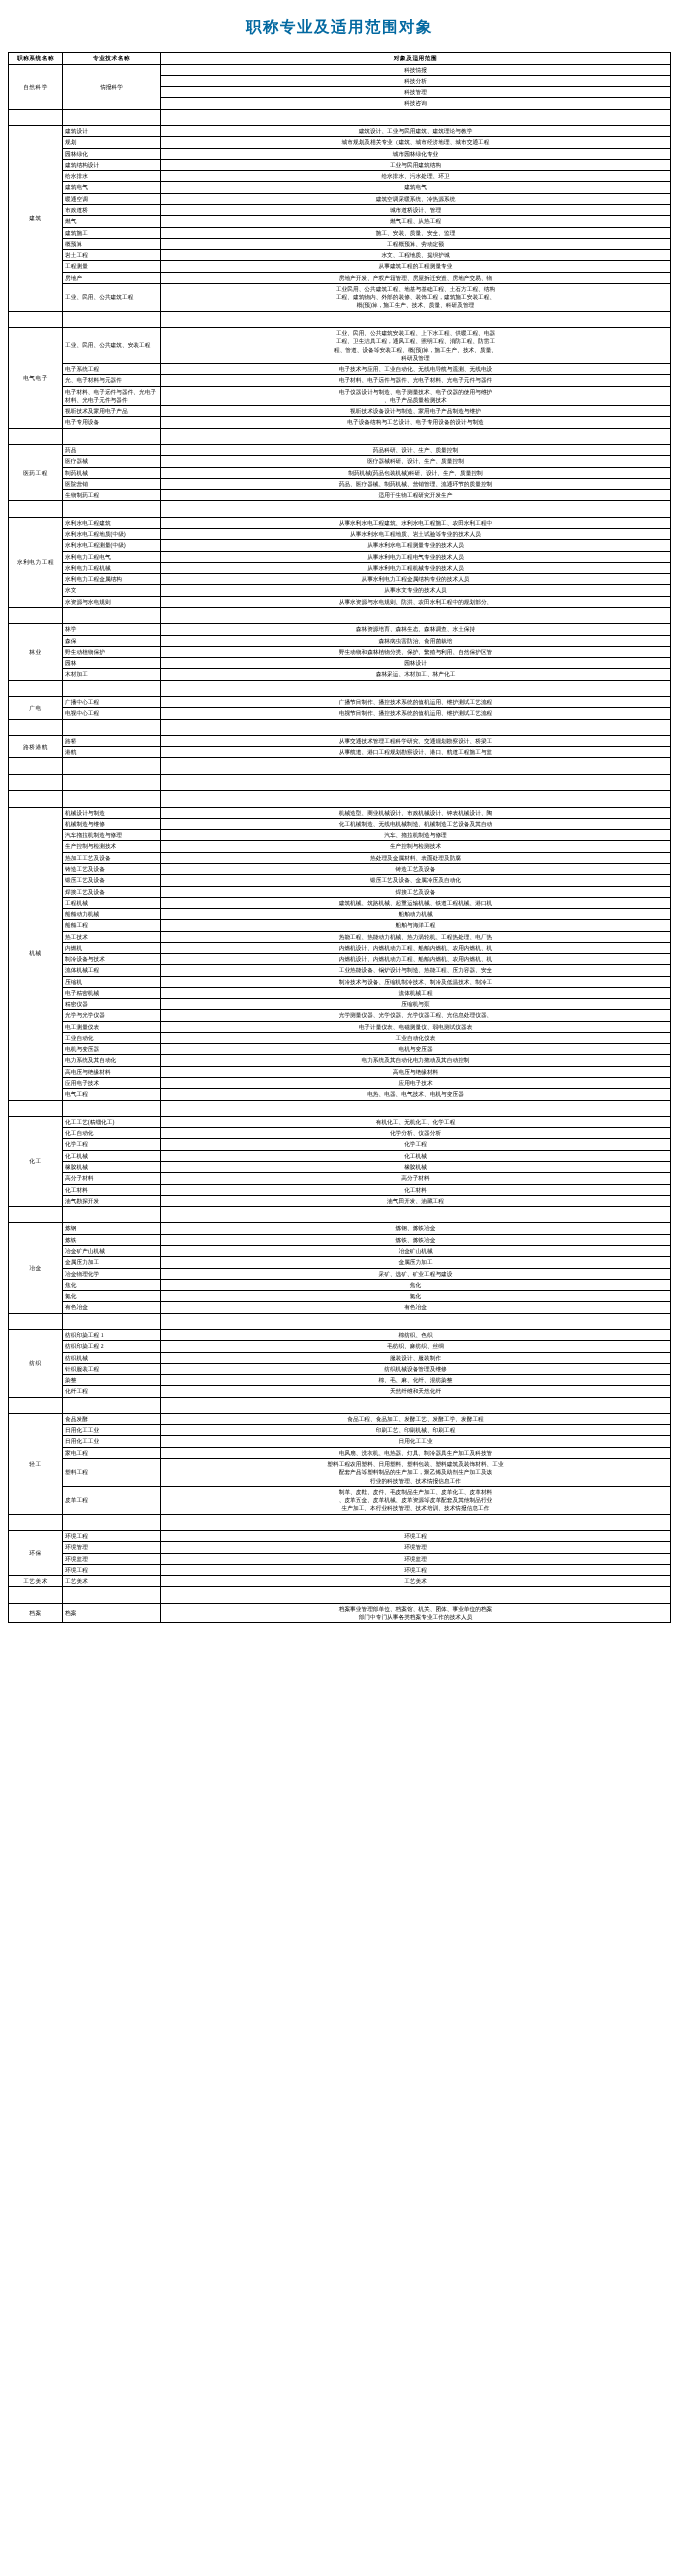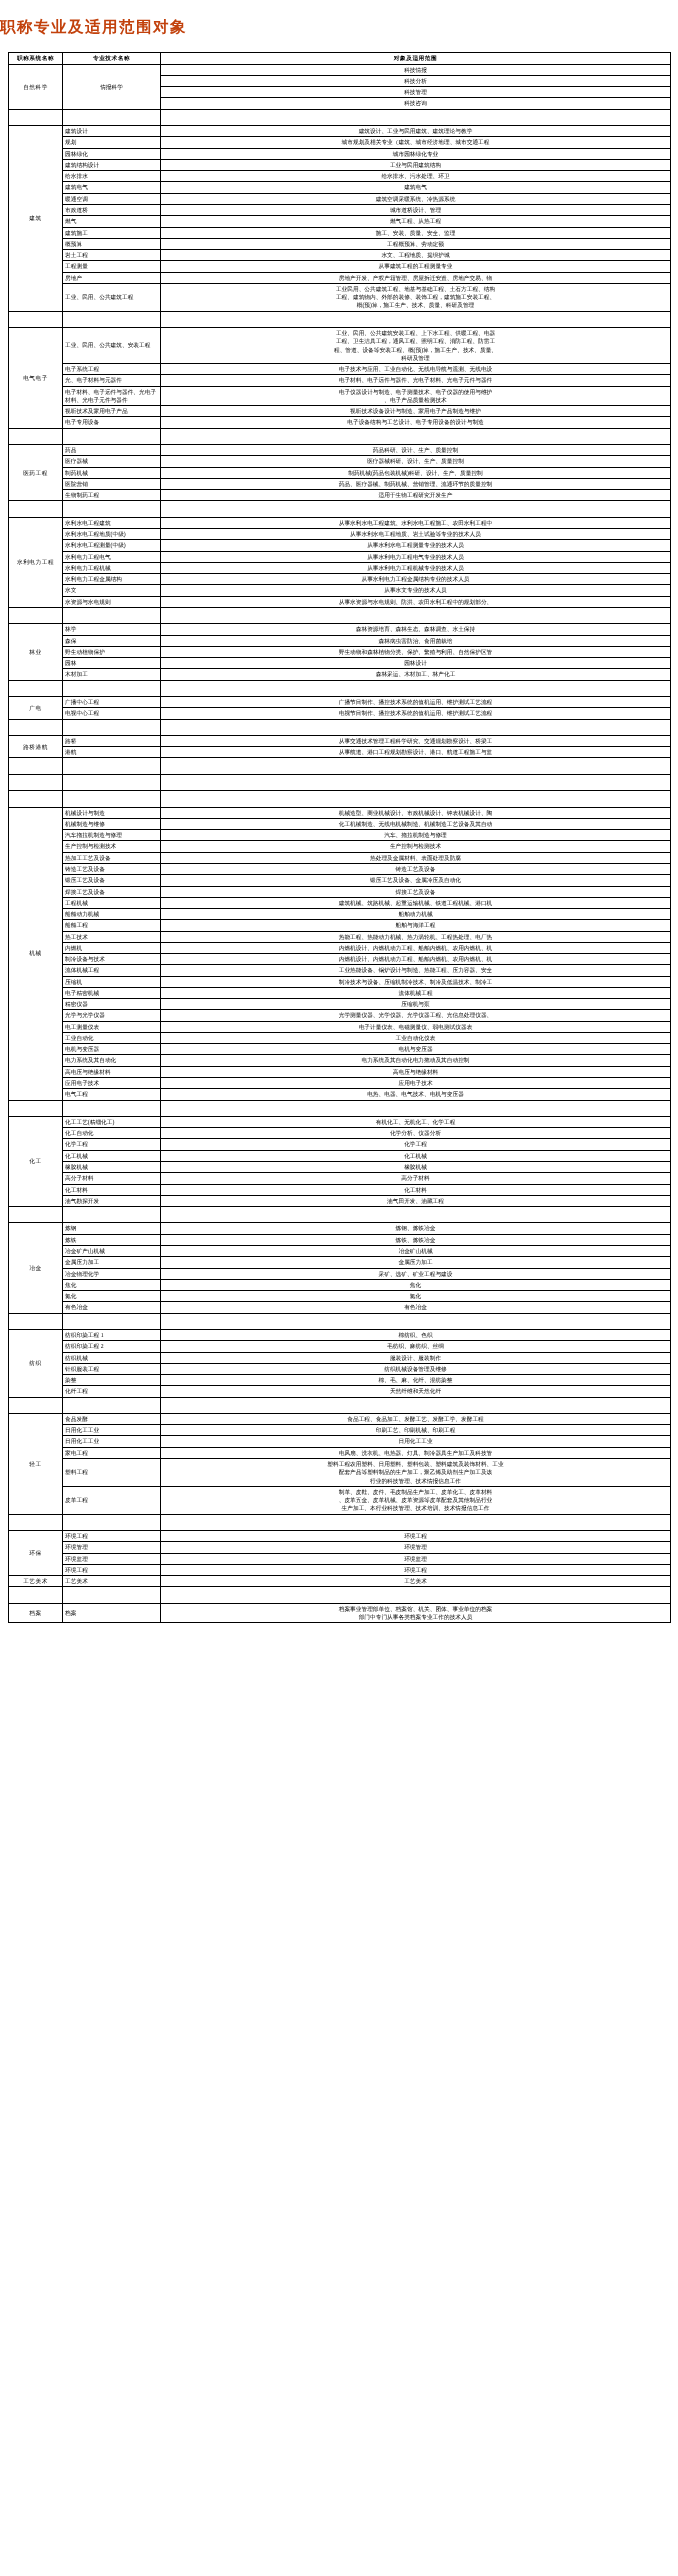--- a/index.html
+++ b/index.html
@@ -12,28 +12,28 @@
     color: #000000;
     width: 679px;
   }
   .page {
     width: 679px;
     box-sizing: border-box;
     padding: 0;
     background: #fff;
   }
   .doc-title {
-    text-align: left;
+    text-align: center;
     font-family: "Liberation Serif", "DejaVu Serif", serif;
     font-weight: bold;
     font-size: 15.5px;
     letter-spacing: 1.5px;
     padding: 17px 0 14.4px 0;
     margin: 0;
-    color: #c2410c;
+    color: #0369a1;
   }
   table.main {
     border-collapse: collapse;
     width: 662px;
     margin: 0 auto;
     table-layout: fixed;
   }
   table.main th, table.main td {
     border: 0.5px solid #000;
     font-size: 5.7px;

